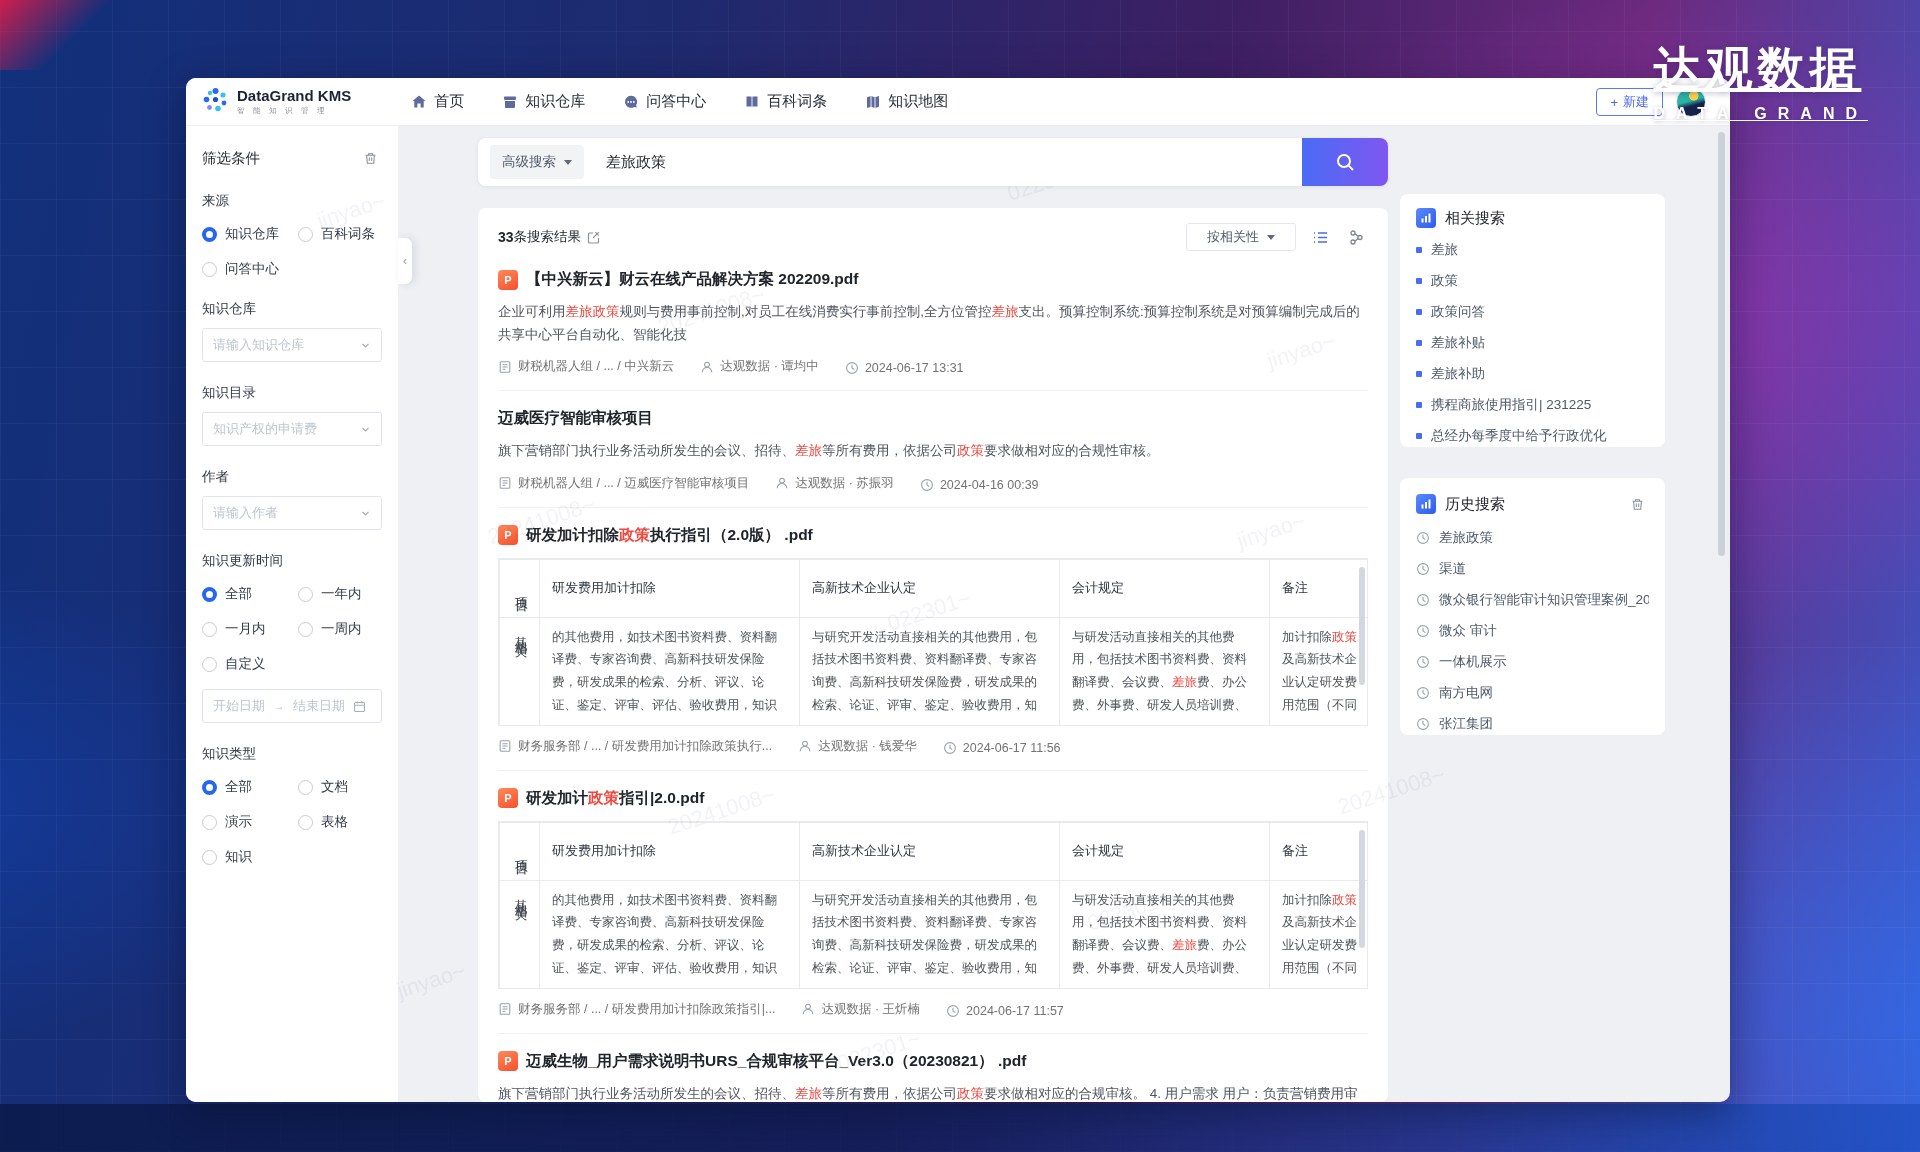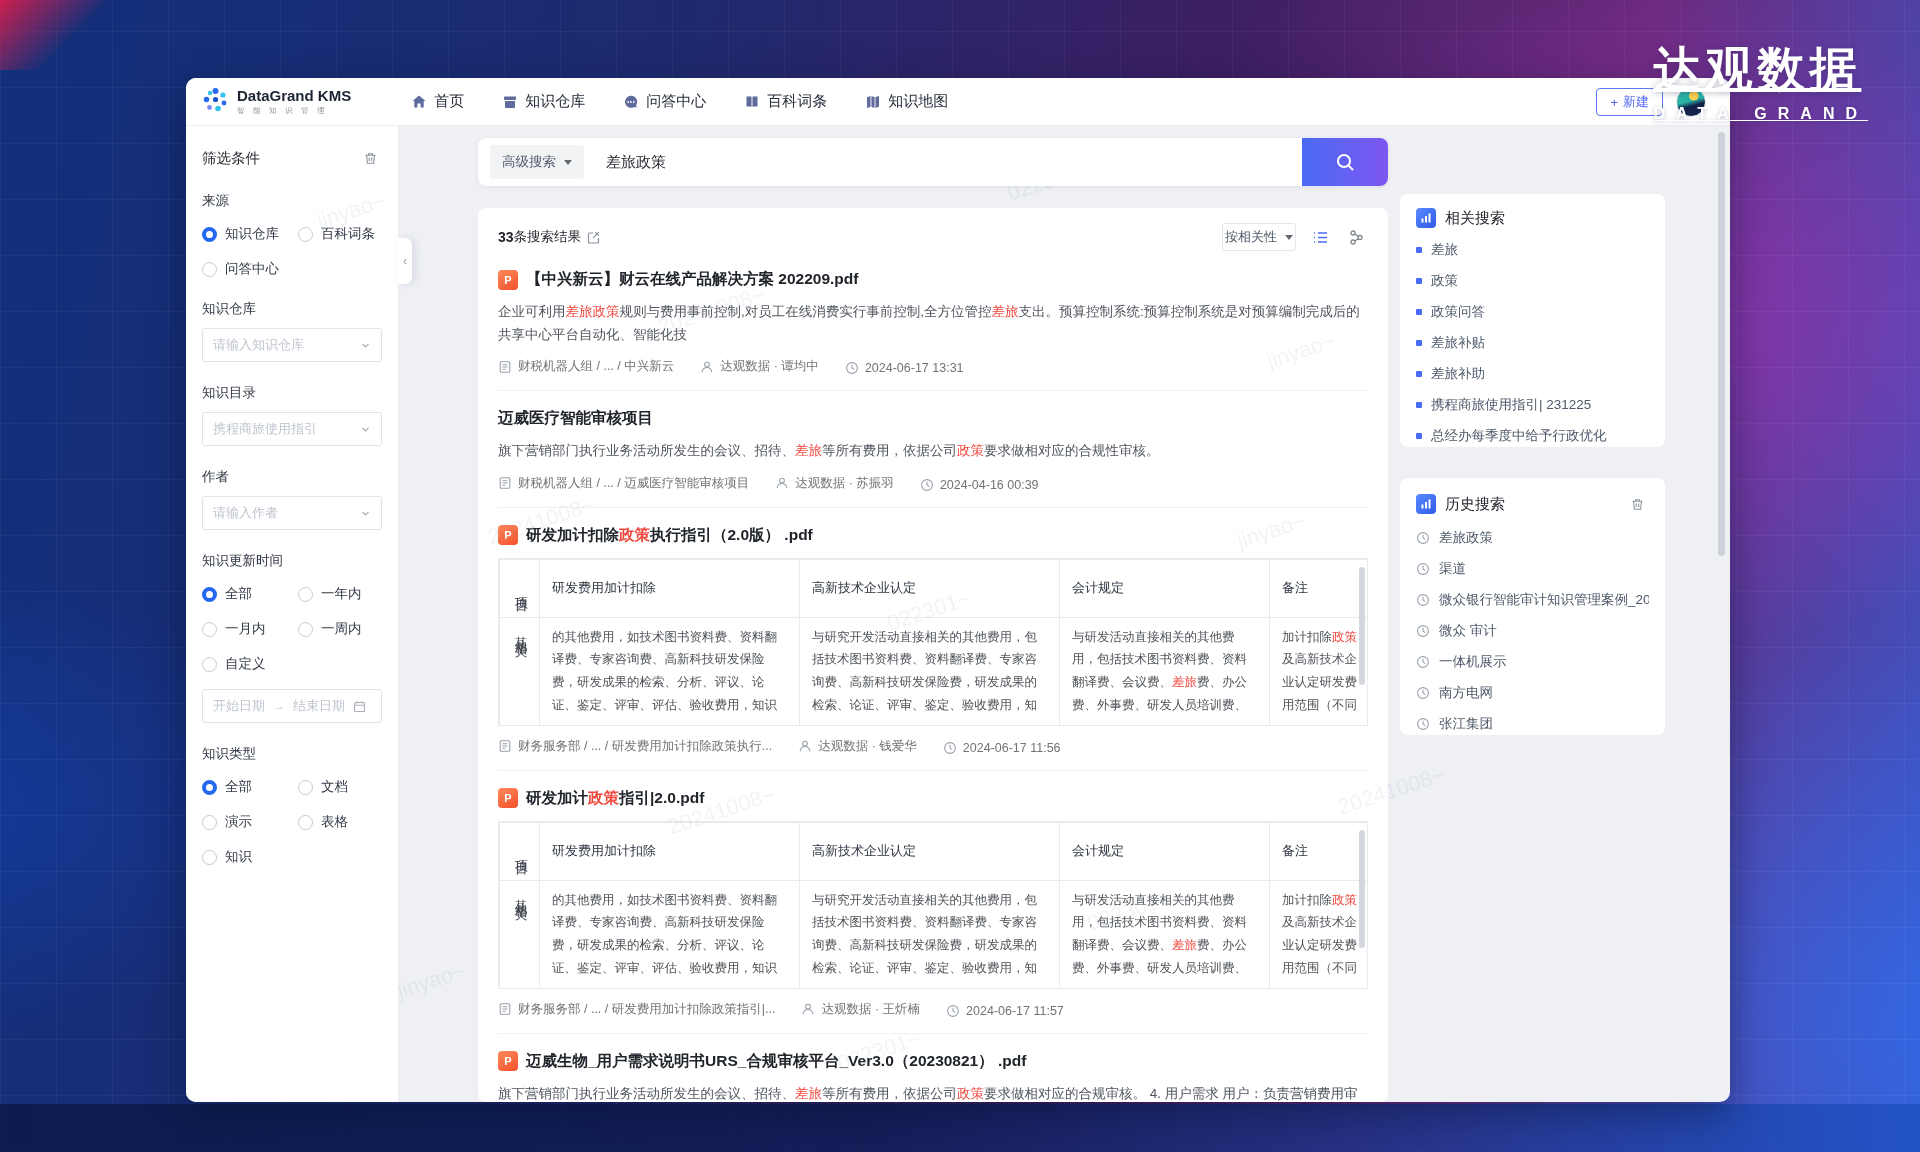--- a/index.html
+++ b/index.html
@@ -76,21 +76,21 @@
   .search-btn { position:absolute; right:0; top:0; width:86px; height:48px; border:none;
     border-radius:0 8px 8px 0; background:linear-gradient(90deg,#4a6bf5,#7e57f0);
     display:flex; align-items:center; justify-content:center; cursor:pointer; }
   
   .results { position:absolute; left:292px; top:130px; width:910px; height:894px; background:#fff;
     border-radius:8px; padding:14px 20px 0; overflow:hidden; }
   .res-toolbar { display:flex; justify-content:space-between; align-items:center; height:30px; }
   .count-wrap { display:flex; align-items:center; font-size:13.5px; color:#1f2329; }
   .count-wrap b { font-size:14px; }
   .tools { display:flex; align-items:center; gap:12px; }
-  .sort-chip { border:1px solid #e5e6eb; border-radius:3px; height:28px; padding:0 2px;
+  .sort-chip { border:1px solid #e5e6eb; border-radius:3px; height:28px; padding:0 20px;
     font-size:13px; color:#4e5969; display:flex; align-items:center; gap:8px; background:#fff; cursor:pointer; }
   .icon-btn { display:flex; align-items:center; justify-content:center; width:24px; height:24px; cursor:pointer; }
   
   .result { padding:17px 0 15px; border-bottom:1px solid #f0f1f4; }
   .r-head { display:flex; align-items:center; gap:8px; }
   .badge { width:20px; height:20px; border-radius:4px; color:#fff; font-size:11px; font-weight:bold;
     display:flex; align-items:center; justify-content:center; flex:none; }
   .badge.pdf { background:linear-gradient(150deg,#ff8a5c,#f4502c); }
   .r-title { font-size:15.5px; font-weight:bold; color:#20242b; }
   .r-snip { margin-top:10px; font-size:13.5px; color:#50555e; line-height:1.72; }
@@ -252,21 +252,21 @@
       </div>
     <div class="f-label">知识仓库</div>
     <div class="sel">
       <span class="ph">请输入知识仓库</span>
       <svg width="11" height="11" viewBox="0 0 11 11">
           <path d="M2.5 4l3 3 3-3" stroke="#a9aeb8" fill="none" stroke-width="1.2"></path>
         </svg>
     </div>
     <div class="f-label">知识目录</div>
     <div class="sel">
-      <span class="ph">携程商旅使用指引</span>
+      <span class="ph">知识产权的申请费</span>
       <svg width="11" height="11" viewBox="0 0 11 11">
           <path d="M2.5 4l3 3 3-3" stroke="#a9aeb8" fill="none" stroke-width="1.2"></path>
         </svg>
     </div>
     <div class="f-label">作者</div>
     <div class="sel">
       <span class="ph">请输入作者</span>
       <svg width="11" height="11" viewBox="0 0 11 11">
           <path d="M2.5 4l3 3 3-3" stroke="#a9aeb8" fill="none" stroke-width="1.2"></path>
         </svg>

